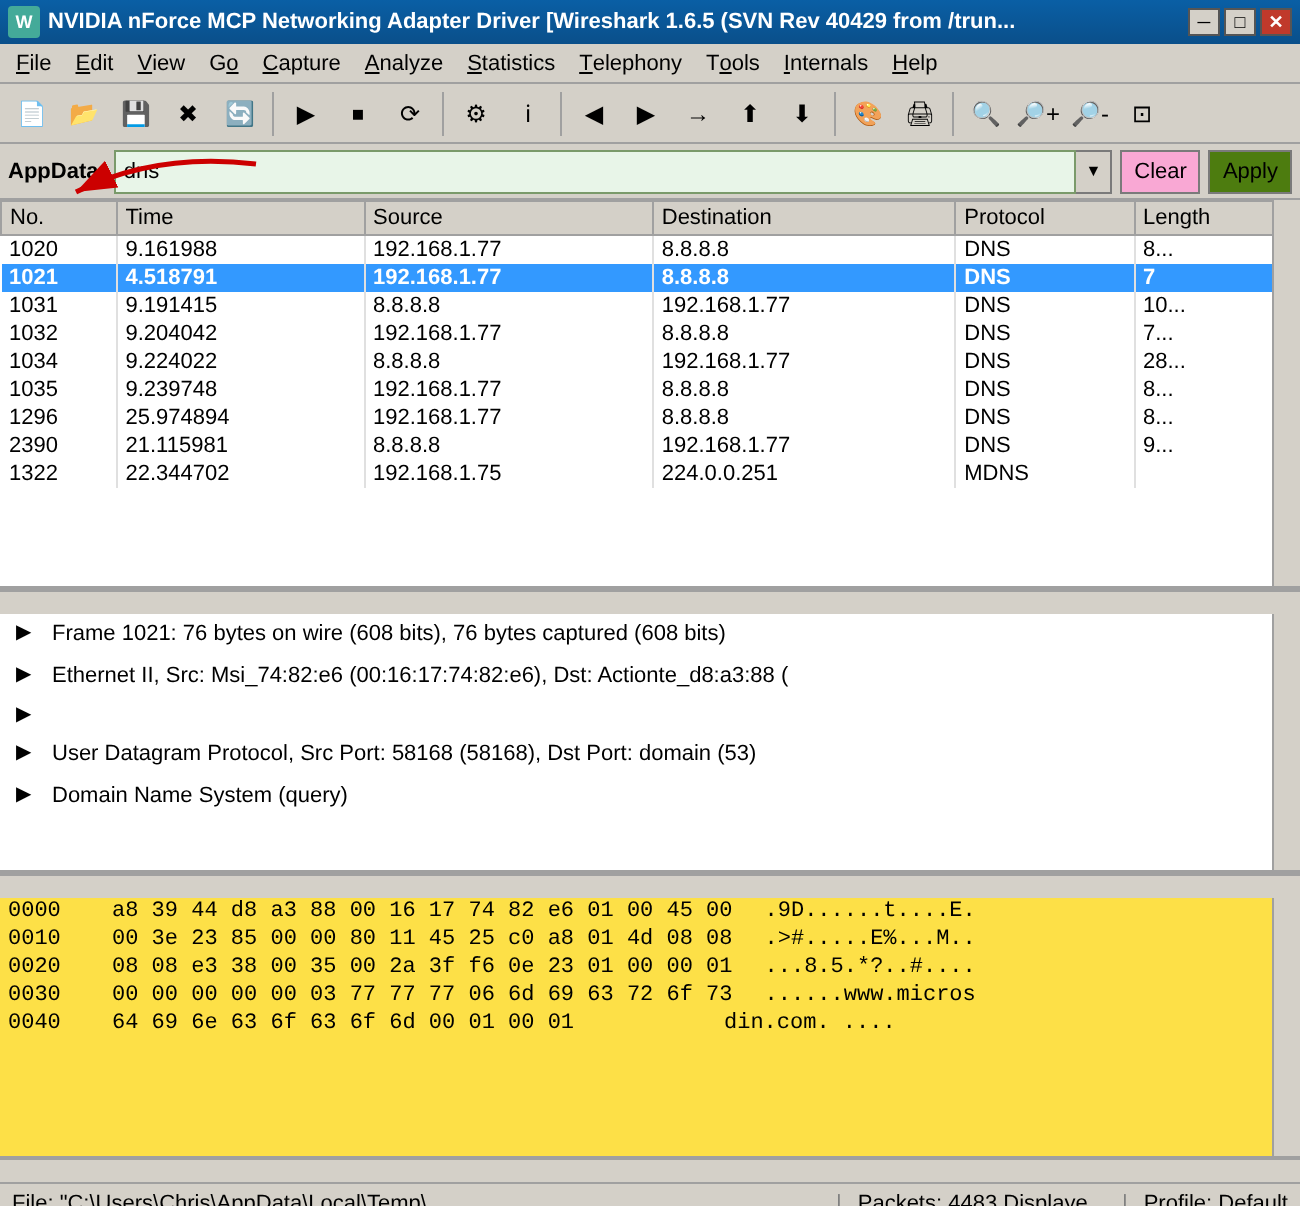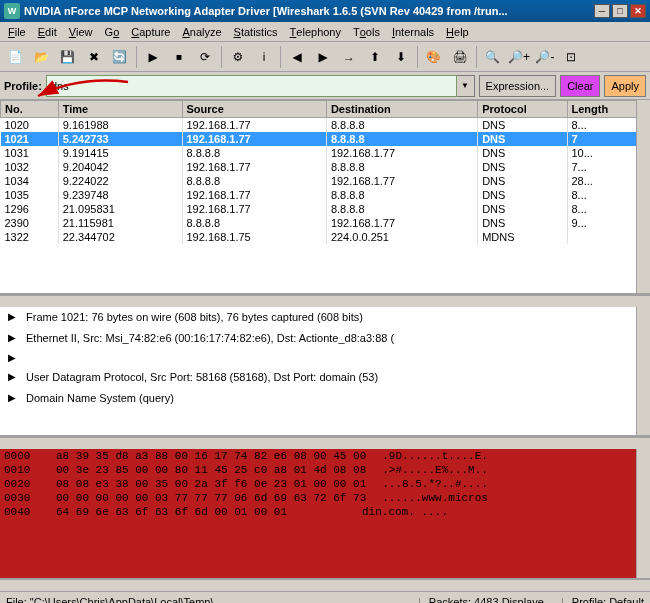--- a/index.html
+++ b/index.html
@@ -139,29 +139,29 @@
       padding: 2px 6px;
       height: 22px;
       background: #d4d0c8;
       border: 1px solid #7a7a7a;
       cursor: pointer;
       font-size: 11px;
     }
     .filter-clear-btn {
       padding: 2px 6px;
       height: 22px;
-      background: #d946ef;
+      background: #f9a8d4;
       border: 1px solid #7a7a7a;
       cursor: pointer;
       font-size: 11px;
     }
     .filter-apply-btn {
       padding: 2px 6px;
       height: 22px;
-      background: #fdba74;
+      background: #4d7c0f;
       border: 1px solid #7a7a7a;
       cursor: pointer;
       font-size: 11px;
     }
 
     
     .packet-list {
       background: white;
       height: 195px;
       overflow: hidden;
@@ -171,21 +171,21 @@
     .packet-table {
       width: 100%;
       border-collapse: collapse;
       font-size: 11px;
     }
     .packet-table th {
       background: #d4d0c8;
       border: 1px solid #a0a0a0;
       padding: 2px 4px;
       text-align: left;
-      font-weight: bold;
+      font-weight: normal;
       position: sticky;
       top: 0;
       font-size: 11px;
     }
     .packet-table td {
       padding: 1px 4px;
       border-right: 1px solid #e0e0e0;
       white-space: nowrap;
       overflow: hidden;
     }
@@ -222,21 +222,21 @@
     .detail-expand {
       color: #000;
       cursor: pointer;
       font-size: 10px;
       margin-right: 2px;
       min-width: 12px;
     }
 
     
     .hex-dump {
-      background: #b91c1c;
+      background: #fde047;
       height: 130px;
       overflow: hidden;
       border-bottom: 1px solid #a0a0a0;
       font-family: 'Courier New', monospace;
       font-size: 11px;
       position: relative;
     }
     .hex-row {
       padding: 1px 4px;
       white-space: nowrap;
@@ -338,26 +338,25 @@
   <button class="tb-btn" title="Coloring">🎨</button>
   <button class="tb-btn" title="Print">🖨</button>
   <div class="tb-separator"></div>
   <button class="tb-btn" title="Find">🔍</button>
   <button class="tb-btn" title="Zoom In">🔎+</button>
   <button class="tb-btn" title="Zoom Out">🔎-</button>
   <button class="tb-btn" title="Zoom Normal">⊡</button>
 </div>
 
 <div class="filter-bar" style="position:relative;">
-  <label class="filter-label">Profile:</label>
+  <label class="filter-label">AppData:</label>
   <div class="filter-input-wrapper">
     <input class="filter-input" type="text" value="dns" style="">
     <button class="filter-dropdown-btn">▼</button>
   </div>
-  <button class="filter-expr-btn">Expression...</button>
   <button class="filter-clear-btn">Clear</button>
   <button class="filter-apply-btn">Apply</button>
 </div>
 
 <svg class="red-arrow" width="120" height="40" viewBox="0 0 120 40">
   <defs>
     <marker id="arrowhead" markerWidth="8" markerHeight="6" refX="8" refY="3" orient="auto">
       <polygon points="0 0, 8 3, 0 6" fill="#cc0000"></polygon>
     </marker>
   </defs>
@@ -381,21 +380,21 @@
       <tr class="row-normal">
       <td>1020</td>
       <td>9.161988</td>
       <td>192.168.1.77</td>
       <td>8.8.8.8</td>
       <td>DNS</td>
       <td>8...</td>
     </tr>
           <tr class="row-selected">
       <td>1021</td>
-      <td>5.242733</td>
+      <td>4.518791</td>
       <td>192.168.1.77</td>
       <td>8.8.8.8</td>
       <td>DNS</td>
       <td>7</td>
     </tr>
           <tr class="row-normal">
       <td>1031</td>
       <td>9.191415</td>
       <td>8.8.8.8</td>
       <td>192.168.1.77</td>
@@ -421,21 +420,21 @@
           <tr class="row-normal">
       <td>1035</td>
       <td>9.239748</td>
       <td>192.168.1.77</td>
       <td>8.8.8.8</td>
       <td>DNS</td>
       <td>8...</td>
     </tr>
           <tr class="row-normal">
       <td>1296</td>
-      <td>21.095831</td>
+      <td>25.974894</td>
       <td>192.168.1.77</td>
       <td>8.8.8.8</td>
       <td>DNS</td>
       <td>8...</td>
     </tr>
           <tr class="row-normal">
       <td>2390</td>
       <td>21.115981</td>
       <td>8.8.8.8</td>
       <td>192.168.1.77</td>
@@ -482,21 +481,21 @@
     </div>
   <div class="scrollbar-v"></div>
 </div>
 
 <div class="hscroll"></div>
 
 <div class="hex-dump" style="position:relative;">
   <div id="hex-rows-container">
       <div class="hex-row">
       <span class="hex-offset">0000</span>
-      <span class="hex-bytes">a8 39 35 d8 a3 88 00 16  17 74 82 e6 08 00 45 00</span>
+      <span class="hex-bytes">a8 39 44 d8 a3 88 00 16  17 74 82 e6 01 00 45 00</span>
       <span class="hex-ascii">.9D......t....E.</span>
     </div>
       <div class="hex-row">
       <span class="hex-offset">0010</span>
       <span class="hex-bytes">00 3e 23 85 00 00 80 11  45 25 c0 a8 01 4d 08 08</span>
       <span class="hex-ascii">.&gt;#.....E%...M..</span>
     </div>
       <div class="hex-row">
       <span class="hex-offset">0020</span>
       <span class="hex-bytes">08 08 e3 38 00 35 00 2a  3f f6 0e 23 01 00 00 01</span>

